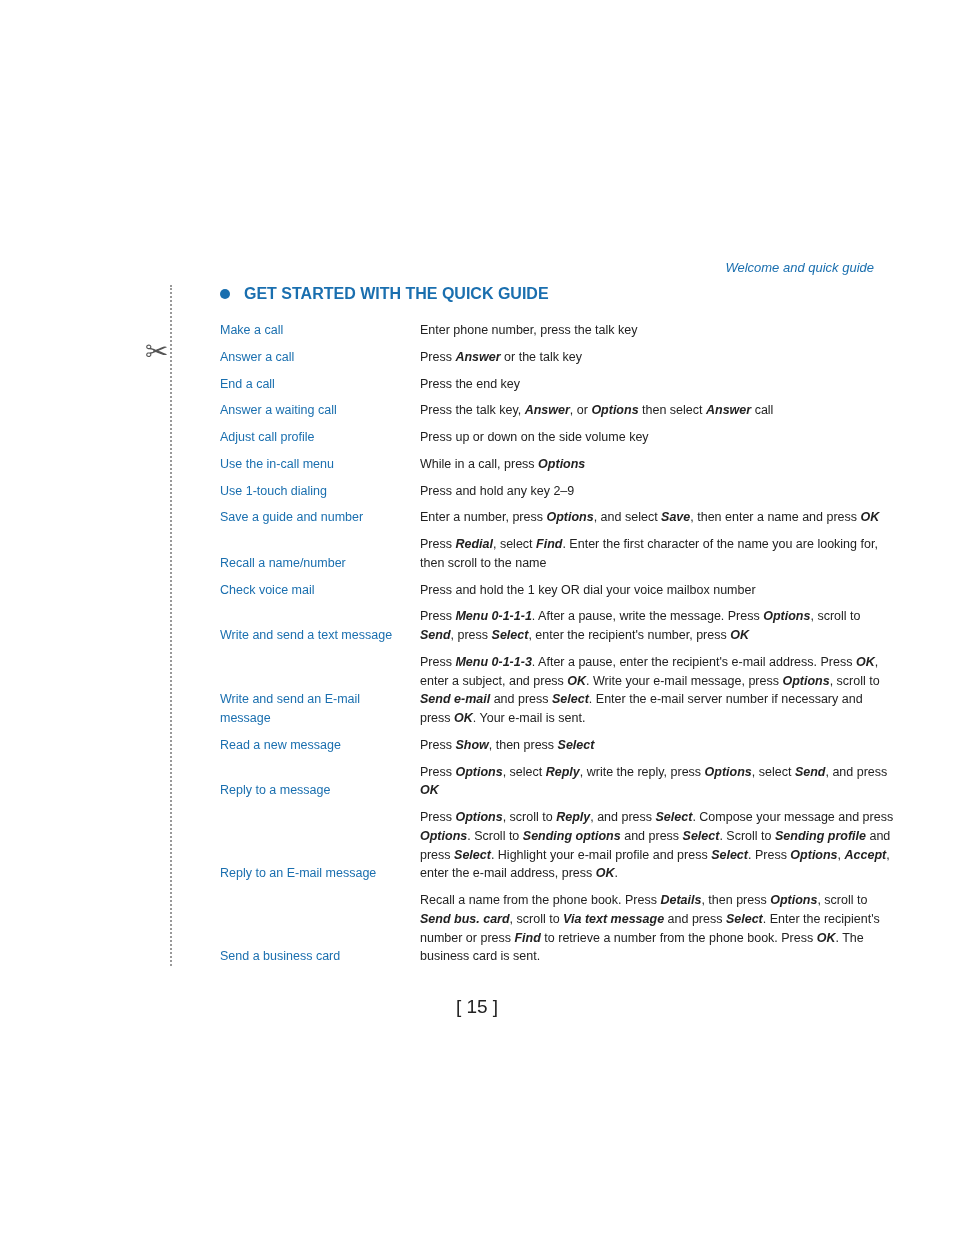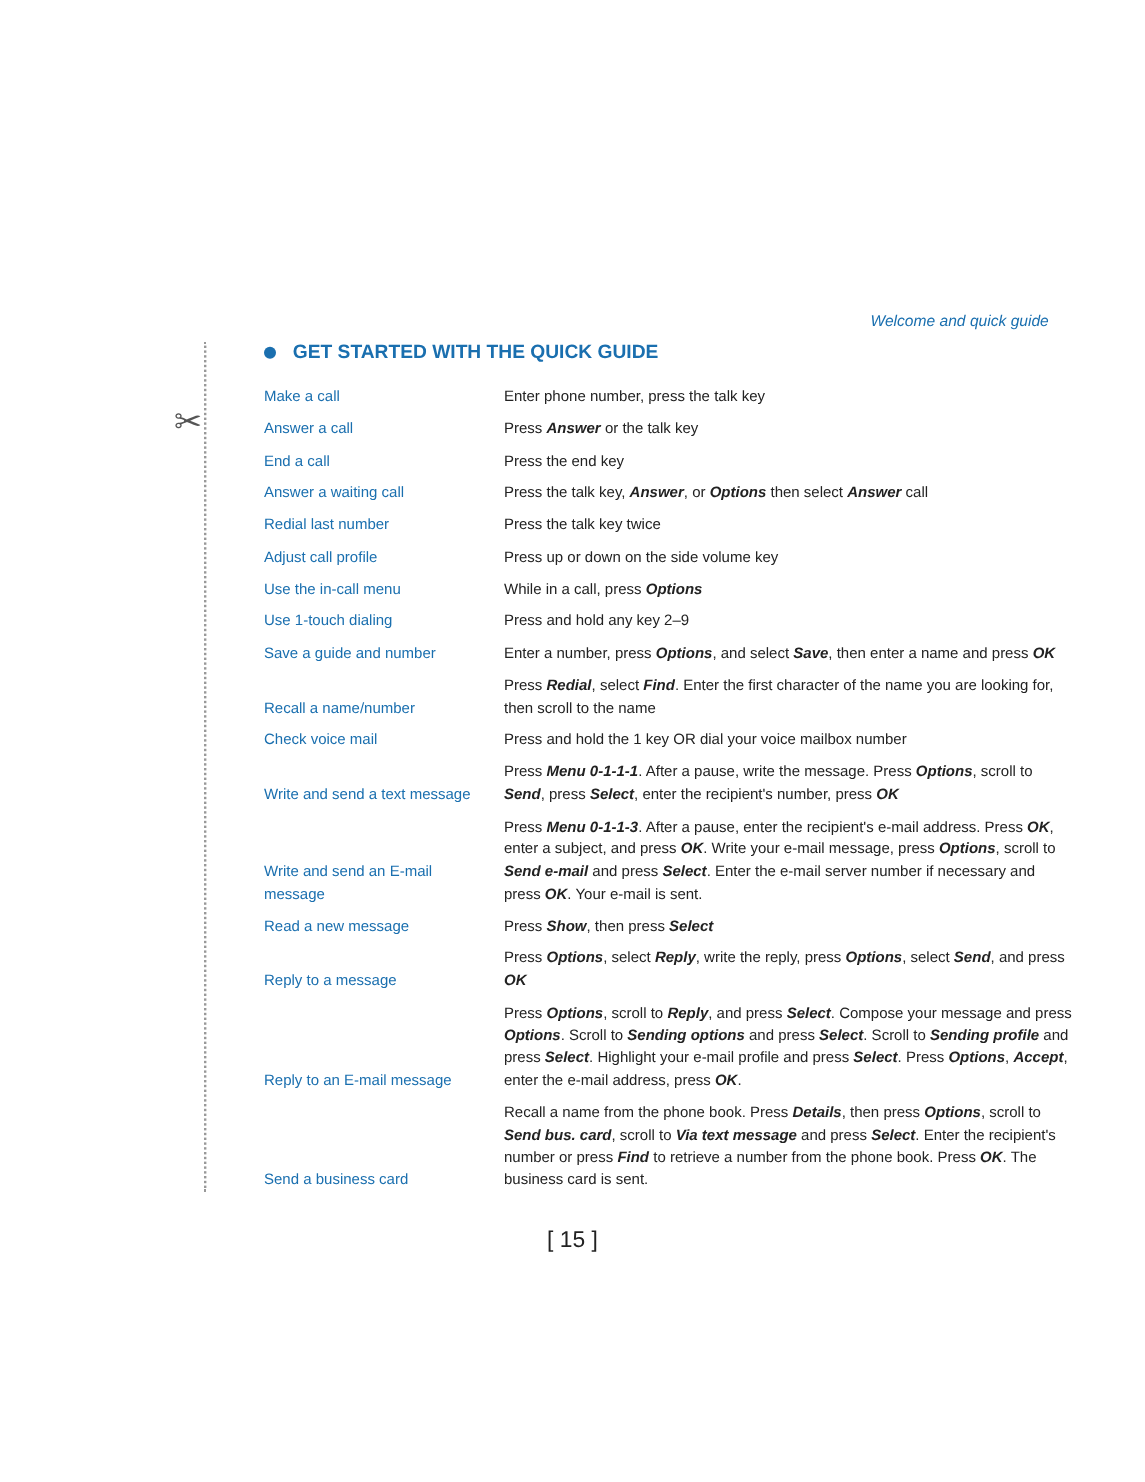--- a/index.html
+++ b/index.html
@@ -131,24 +131,20 @@
           </div>
           <div class="row">
             <div class="row-label">End a call</div>
             <div class="row-desc">Press the end key</div>
           </div>
           <div class="row">
             <div class="row-label">Answer a waiting call</div>
             <div class="row-desc">Press the talk key, <b>Answer</b>, or <b>Options</b> then select <b>Answer</b> call</div>
           </div>
           <div class="row">
-            <div class="row-label">Redial last number</div>
-            <div class="row-desc">Press the talk key twice</div>
-          </div>
-          <div class="row">
             <div class="row-label">Adjust call profile</div>
             <div class="row-desc">Press up or down on the side volume key</div>
           </div>
           <div class="row">
             <div class="row-label">Use the in-call menu</div>
             <div class="row-desc">While in a call, press <b>Options</b></div>
           </div>
           <div class="row">
             <div class="row-label">Use 1-touch dialing</div>
             <div class="row-desc">Press and hold any key 2–9</div>

